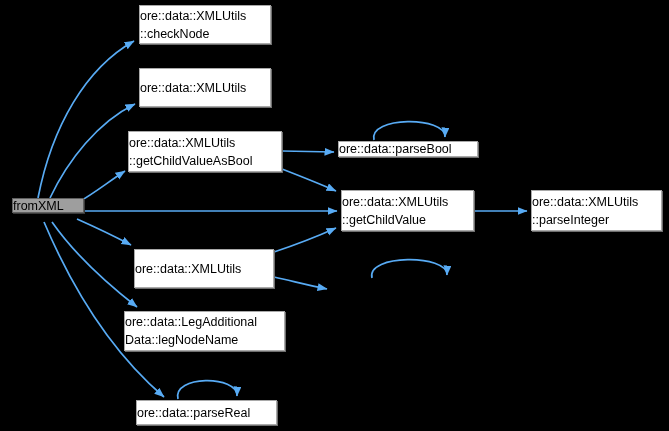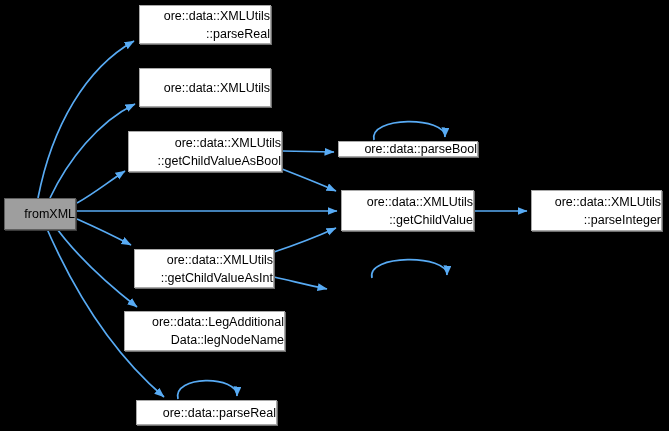--- a/index.html
+++ b/index.html
@@ -13,21 +13,21 @@
   svg.edges{position:absolute;left:0;top:0;width:669px;height:431px;}
   .node{
     position:absolute;
     box-sizing:border-box;
     background:#ffffff;
     border:1px solid #a9a9a9;
     box-shadow:1px 1px 0 #6e6e6e;
     color:#000;
     display:flex;
     flex-direction:column;
-    align-items:flex-end;
+    align-items:flex-start;
     justify-content:center;
     text-align:center;
     font-size:12.5px;
     line-height:18px;
     white-space:nowrap;
     cursor:pointer;
   }
   .node.current{
     background:#9e9e9e;
     border:1px solid #5f5f5f;
@@ -59,27 +59,27 @@
       <path d="M282,169 C300,176 318,183 336,191" marker-end="url(#arrow)"></path>
       <path d="M274,252 C295,245 316,237 336,228" marker-end="url(#arrow)"></path>
       <path d="M274,277 C292,281 308,285 327,289" marker-end="url(#arrow)"></path>
       <path d="M474,211 L527,211" marker-end="url(#arrow)"></path>
       <path d="M374,140 C368,116 446,116 445,137" marker-end="url(#arrow)"></path>
       <path d="M372,278 C366,254 448,254 447,275" marker-end="url(#arrow)"></path>
       <path d="M178,399 C172,375 238,375 237,396" marker-end="url(#arrow)"></path>
     </g>
   </svg>
 
-  <div class="node current" style="left:4px;top:198px;width:72px;height:32px">
+  <div class="node current" style="left:12px;top:198px;width:72px;height:15px">
     <span>fromXML</span>
   </div>
 
   <div class="node" style="left:139px;top:5px;width:132px;height:39px">
     <span>ore::data::XMLUtils</span>
-    <span>::parseReal</span>
+    <span>::checkNode</span>
   </div>
 
   <div class="node" style="left:139px;top:68px;width:132px;height:39px">
     <span>ore::data::XMLUtils</span>
   </div>
 
   <div class="node" style="left:128px;top:131px;width:154px;height:41px">
     <span>ore::data::XMLUtils</span>
     <span>::getChildValueAsBool</span>
   </div>
@@ -93,21 +93,20 @@
     <span>::getChildValue</span>
   </div>
 
   <div class="node" style="left:531px;top:190px;width:131px;height:41px">
     <span>ore::data::XMLUtils</span>
     <span>::parseInteger</span>
   </div>
 
   <div class="node" style="left:134px;top:249px;width:140px;height:39px">
     <span>ore::data::XMLUtils</span>
-    <span>::getChildValueAsInt</span>
   </div>
 
 
   <div class="node" style="left:136px;top:400px;width:141px;height:25px">
     <span>ore::data::parseReal</span>
   </div>
 
   <div class="node" style="left:124px;top:311px;width:161px;height:40px">
     <span>ore::data::LegAdditional</span>
     <span>Data::legNodeName</span>

